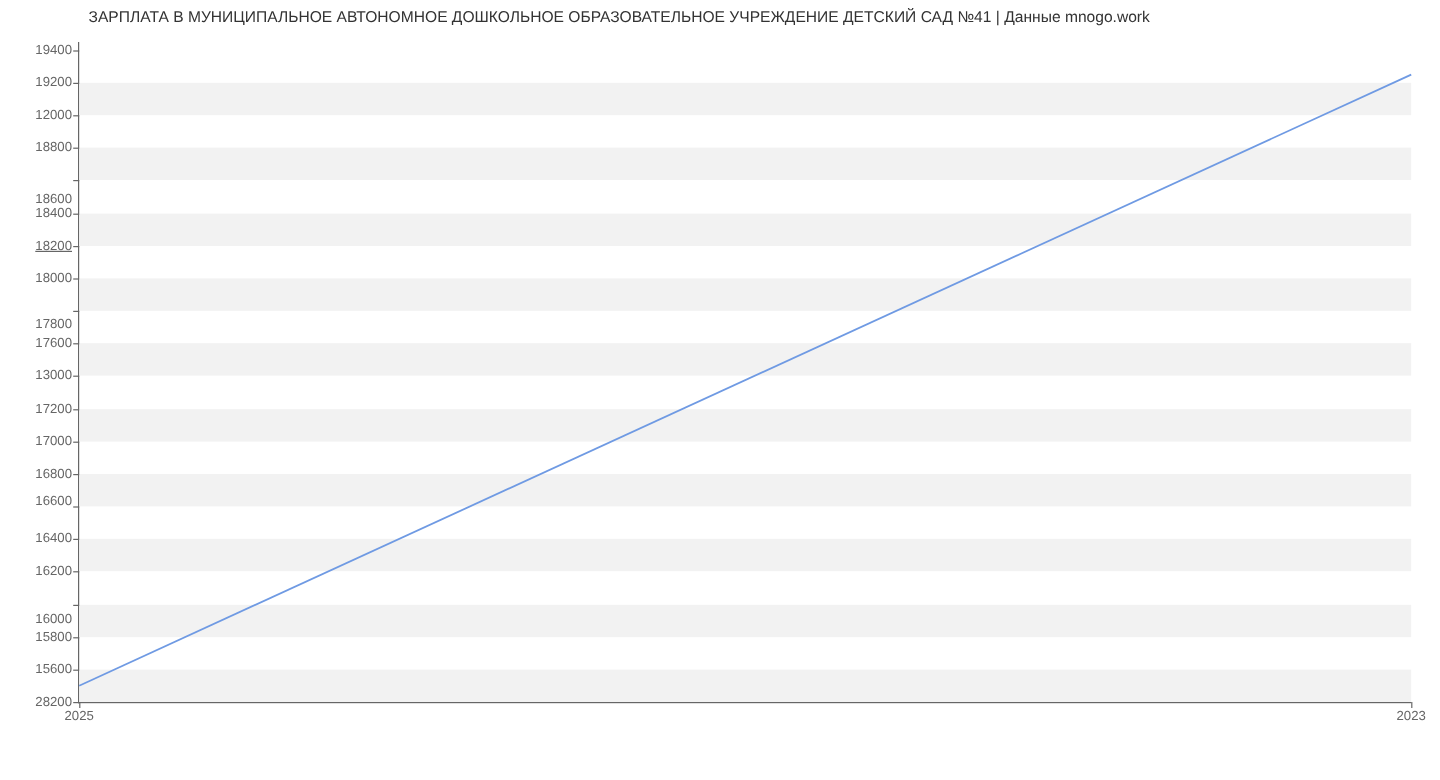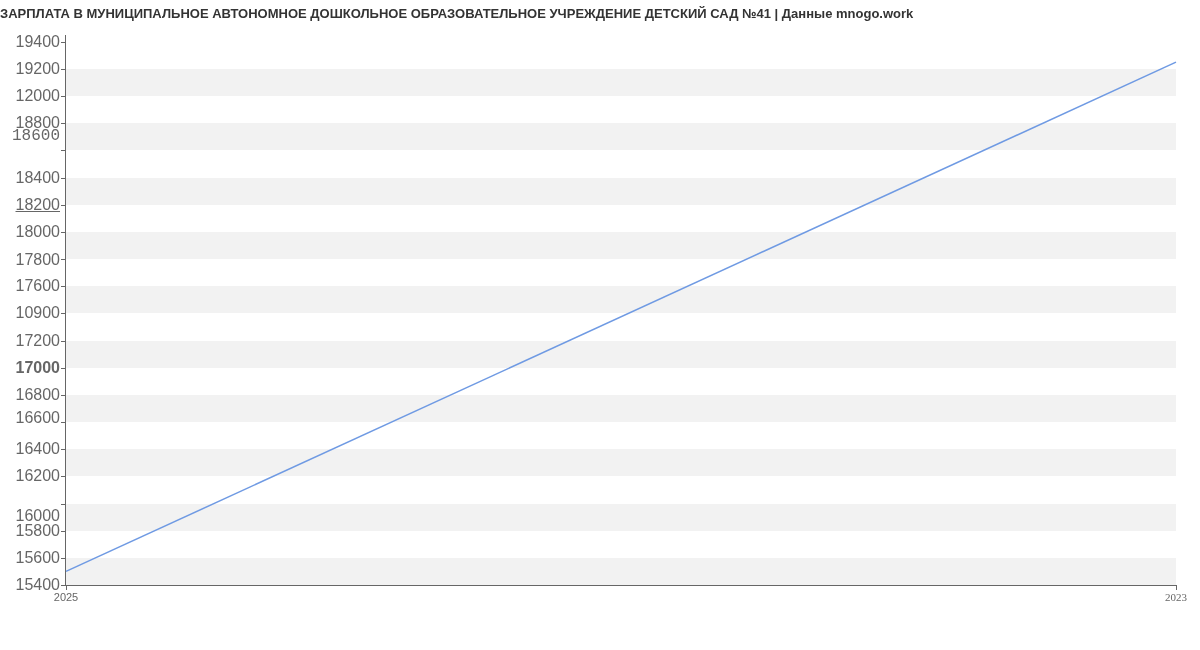--- a/index.html
+++ b/index.html
@@ -15,23 +15,23 @@
   .chart-container {
     position: relative;
     width: 1200px;
     height: 650px;
   }
   .title {
     position: absolute;
     top: 6px;
     left: 0;
     width: 1032px;
-    text-align: left;
+    text-align: center;
     font-size: 13px;
-    font-weight: bold;
+    font-weight: normal;
     color: #333;
   }
   .plot {
     position: absolute;
     left: 65px;
     top: 35px;
     width: 1110px;
     height: 550px;
     border-left: 1px solid #666;
     border-bottom: 1px solid #666;
@@ -41,21 +41,21 @@
     position: absolute;
     left: 0;
     width: 100%;
     background: #f2f2f2;
   }
   .y-tick-label {
     position: absolute;
     right: 100%;
     transform: translateY(-50%);
     padding-right: 6px;
-    font-size: 16px;
+    font-size: 11px;
     color: #666;
     white-space: nowrap;
   }
   .y-tick-mark {
     position: absolute;
     left: -5px;
     width: 5px;
     height: 1px;
     background: #666;
   }
@@ -101,60 +101,60 @@
       <div class="grid-band" style="top: 196.914px; height: 27.1605px;"></div>
       <div class="grid-band" style="top: 251.235px; height: 27.1605px;"></div>
       <div class="grid-band" style="top: 305.556px; height: 27.1605px;"></div>
       <div class="grid-band" style="top: 359.877px; height: 27.1605px;"></div>
       <div class="grid-band" style="top: 414.198px; height: 27.1605px;"></div>
       <div class="grid-band" style="top: 468.519px; height: 27.1605px;"></div>
       <div class="grid-band" style="top: 522.84px; height: 27.1605px;"></div>
     <svg class="line-layer" id="line-layer" viewBox="0 0 1110 550" preserveAspectRatio="none">
         <polyline points="0,536.4197530864197 1110,27.160493827160508" class="series-line" stroke="#6f9ae3"></polyline>
       </svg>
-  <div class="y-tick-label" style="top: 550px;">15400</div>
+  <div class="y-tick-label" style="top: 550px;">28200</div>
       <div class="y-tick-mark" style="top: 550px;"></div>
       <div class="y-tick-label" style="top: 522.84px;">15600</div>
       <div class="y-tick-mark" style="top: 522.84px;"></div>
       <div class="y-tick-label" style="top: 495.679px;">15800</div>
       <div class="y-tick-mark" style="top: 495.679px;"></div>
       <div class="y-tick-label" style="top: 468.519px; margin-top: 12px;">16000</div>
       <div class="y-tick-mark" style="top: 468.519px;"></div>
       <div class="y-tick-label" style="top: 441.358px;">16200</div>
       <div class="y-tick-mark" style="top: 441.358px;"></div>
       <div class="y-tick-label" style="top: 414.198px;">16400</div>
       <div class="y-tick-mark" style="top: 414.198px;"></div>
       <div class="y-tick-label" style="top: 383px;">16600</div>
       <div class="y-tick-mark" style="top: 387.037px;"></div>
       <div class="y-tick-label" style="top: 359.877px;">16800</div>
       <div class="y-tick-mark" style="top: 359.877px;"></div>
-      <div class="y-tick-label" style="top: 332.716px; font-weight: bold;">17000</div>
+      <div class="y-tick-label" style="top: 332.716px;">17000</div>
       <div class="y-tick-mark" style="top: 332.716px;"></div>
       <div class="y-tick-label" style="top: 305.556px;">17200</div>
       <div class="y-tick-mark" style="top: 305.556px;"></div>
-      <div class="y-tick-label" style="top: 278.395px;">10900</div>
+      <div class="y-tick-label" style="top: 278.395px;">13000</div>
       <div class="y-tick-mark" style="top: 278.395px;"></div>
       <div class="y-tick-label" style="top: 251.235px;">17600</div>
       <div class="y-tick-mark" style="top: 251.235px;"></div>
-      <div class="y-tick-label" style="top: 225px;">17800</div>
+      <div class="y-tick-label" style="top: 235px;">17800</div>
       <div class="y-tick-mark" style="top: 224.074px;"></div>
       <div class="y-tick-label" style="top: 196.914px;">18000</div>
       <div class="y-tick-mark" style="top: 196.914px;"></div>
       <div class="y-tick-label" style="top: 169.753px; text-decoration: underline;">18200</div>
       <div class="y-tick-mark" style="top: 169.753px;"></div>
       <div class="y-tick-label" style="top: 142.593px;">18400</div>
       <div class="y-tick-mark" style="top: 142.593px;"></div>
-      <div class="y-tick-label" style="top: 101px; font-family: Liberation Mono, monospace;">18600</div>
+      <div class="y-tick-label" style="top: 131px;">18600</div>
       <div class="y-tick-mark" style="top: 115.432px;"></div>
       <div class="y-tick-label" style="top: 88.2716px;">18800</div>
       <div class="y-tick-mark" style="top: 88.2716px;"></div>
       <div class="y-tick-label" style="top: 61.1111px;">12000</div>
       <div class="y-tick-mark" style="top: 61.1111px;"></div>
       <div class="y-tick-label" style="top: 33.9506px;">19200</div>
       <div class="y-tick-mark" style="top: 33.9506px;"></div>
       <div class="y-tick-label" style="top: 6.79012px;">19400</div>
       <div class="y-tick-mark" style="top: 6.79012px;"></div>
       <div class="x-tick-label" style="left: 0px;">2025</div>
       <div class="x-tick-mark" style="left: 0px;"></div>
-      <div class="x-tick-label" style="left: 1110px; font-family: Liberation Serif, serif;">2023</div>
+      <div class="x-tick-label" style="left: 1110px;">2023</div>
       <div class="x-tick-mark" style="left: 1110px;"></div>
     </div>
 </div>
 
 </body></html>

